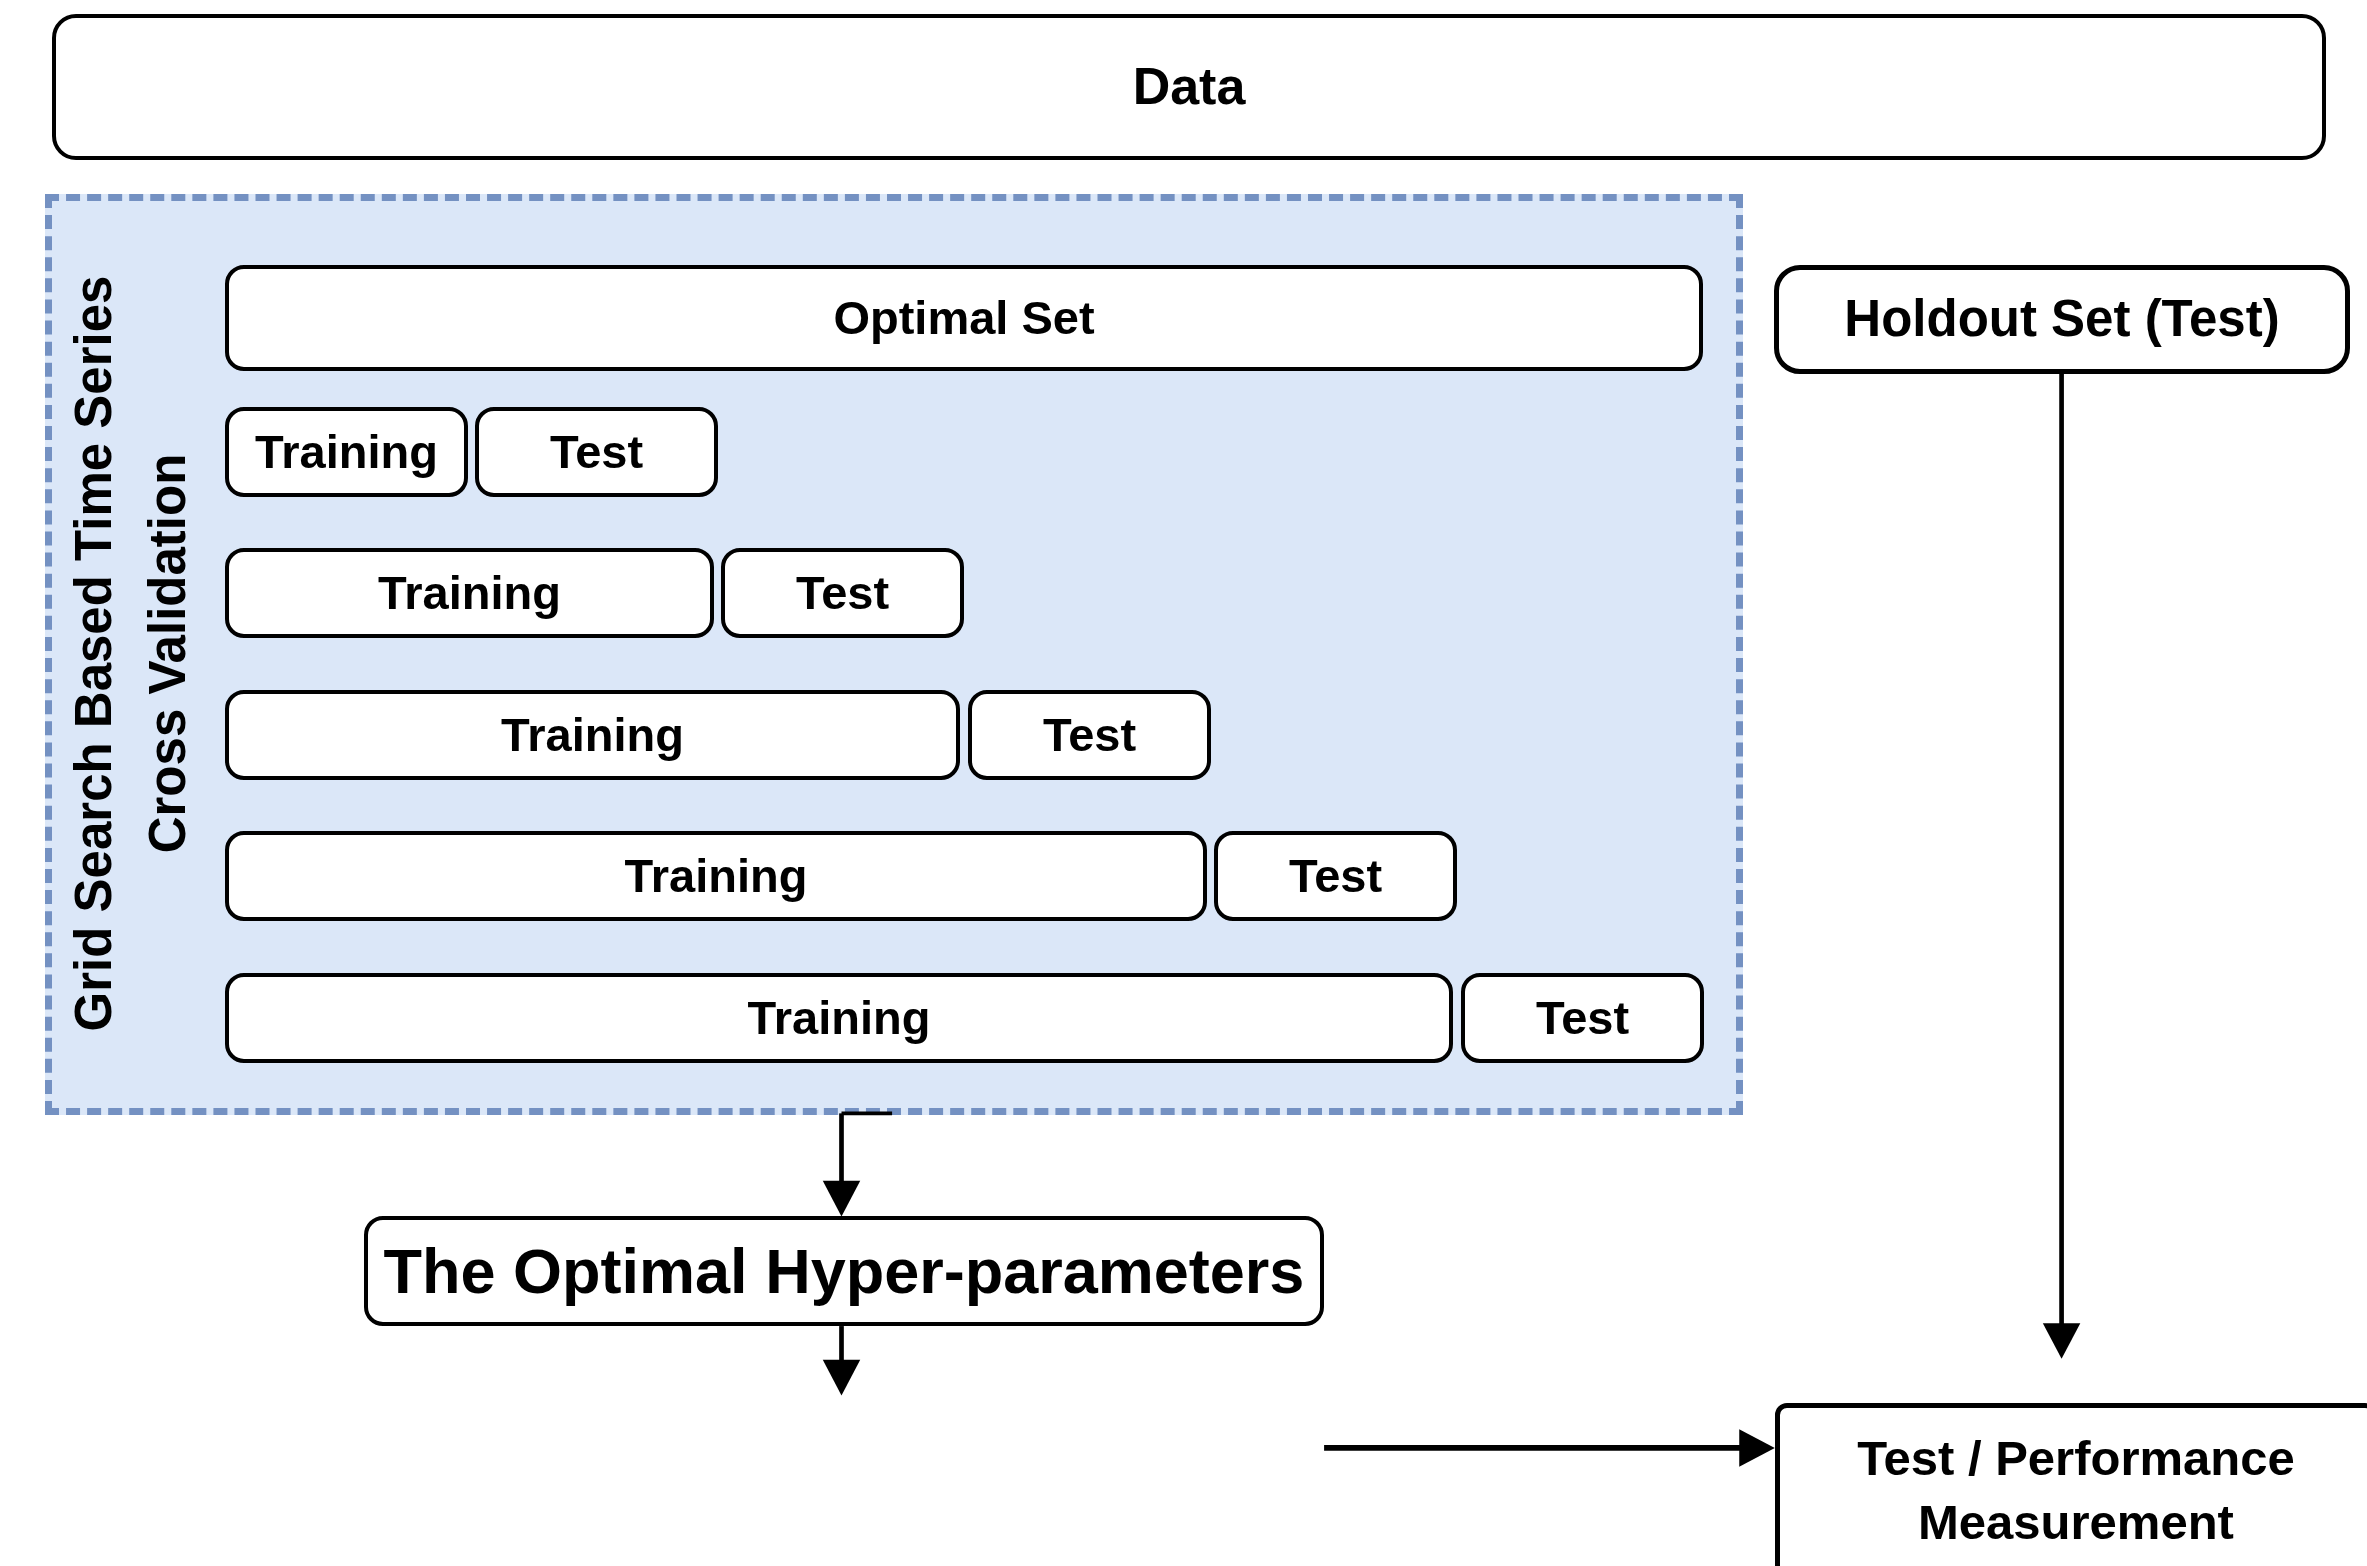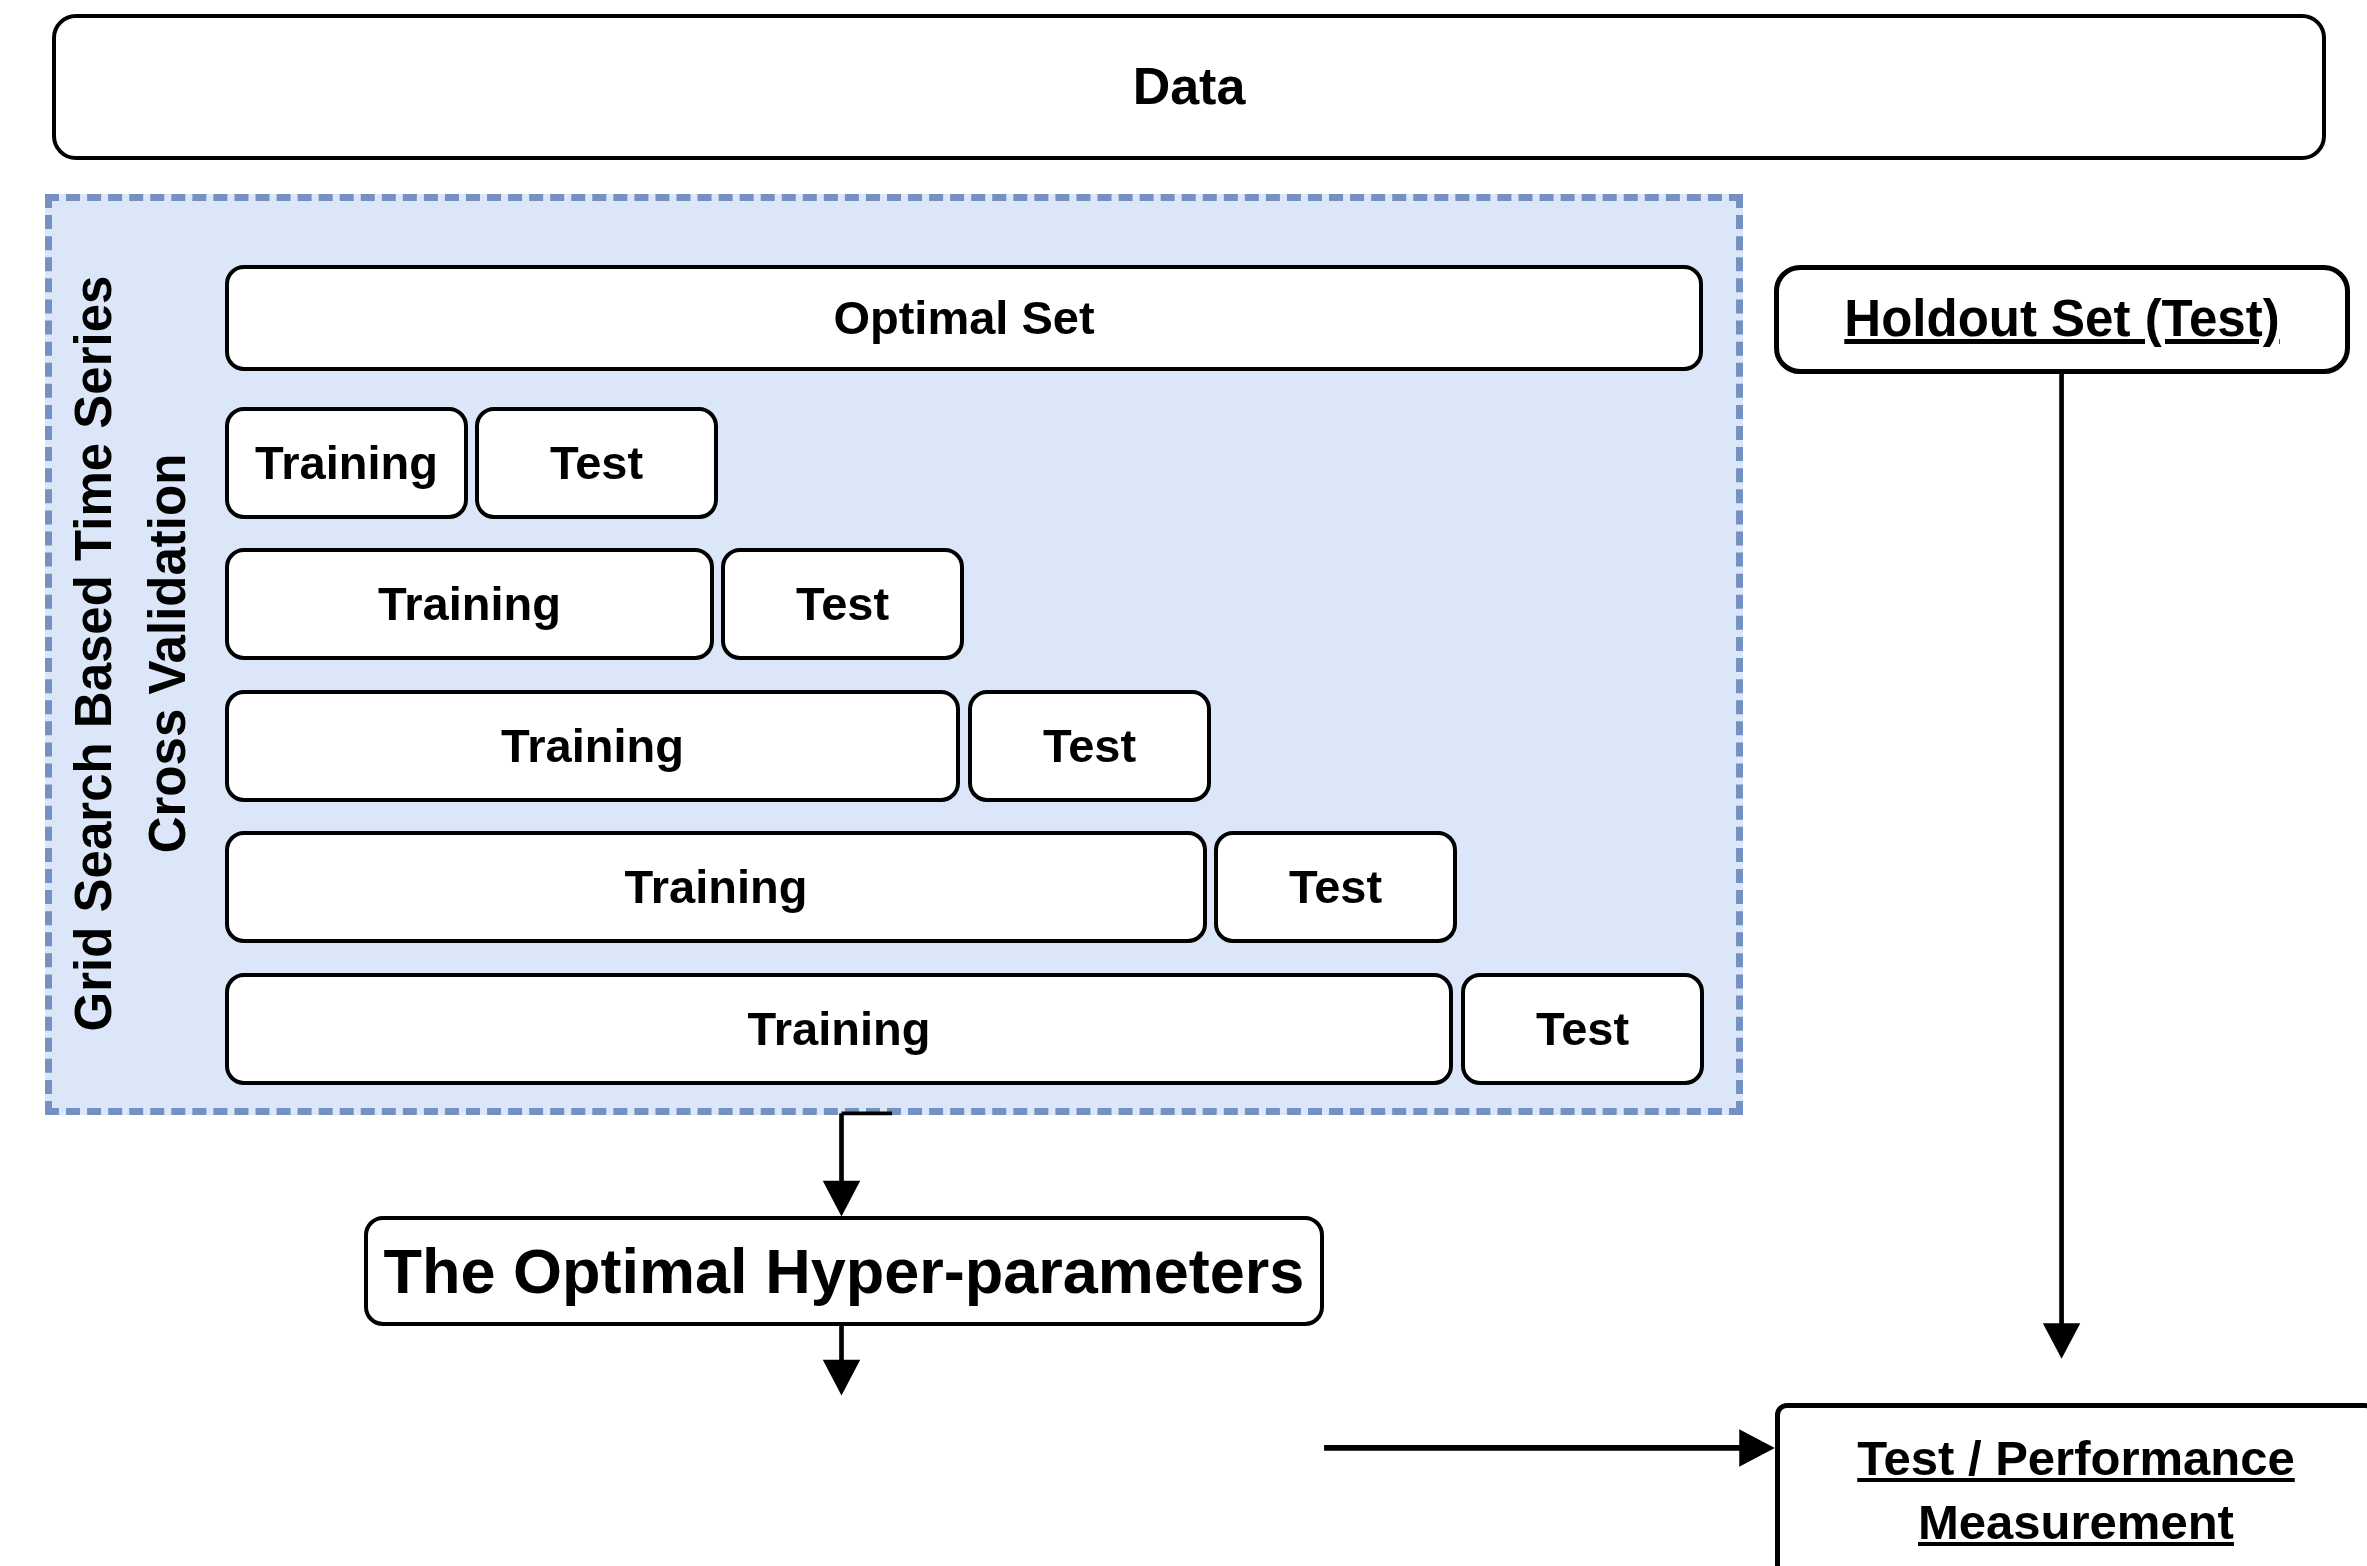--- a/index.html
+++ b/index.html
@@ -21,22 +21,22 @@
     box-sizing:border-box; background:#dbe7f8; border:7.5px dashed #7491c2;
     z-index:1;
   }
   .cv-label {
     position:absolute; left:-319px; top:574px; width:899px; height:159px;
     transform:rotate(-90deg);
     display:flex; flex-direction:column; align-items:center; justify-content:center;
     font-size:51px; line-height:1.45; z-index:3; text-align:center; white-space:nowrap;
   }
   .training-set { left:225px; top:265px; width:1478px; height:106px; }
-  .fold { height:112px; }
-  .col-right { border-width:5.6px; border-radius:26px; font-size:51px;text-decoration:underline; }
+  .fold { height:90px; }
+  .col-right { border-width:5.6px; border-radius:26px; font-size:51px; }
   .two-line { flex-direction:column; line-height:1.3; font-size:49px; }
   .bottom-box { border-radius:19px; font-size:63px; }
   .overlay { position:absolute; left:0; top:0; z-index:4; pointer-events:none; }
 </style>
 </head>
 <body>
 
 <div class="canvas">
 
   <div class="node data-box">

